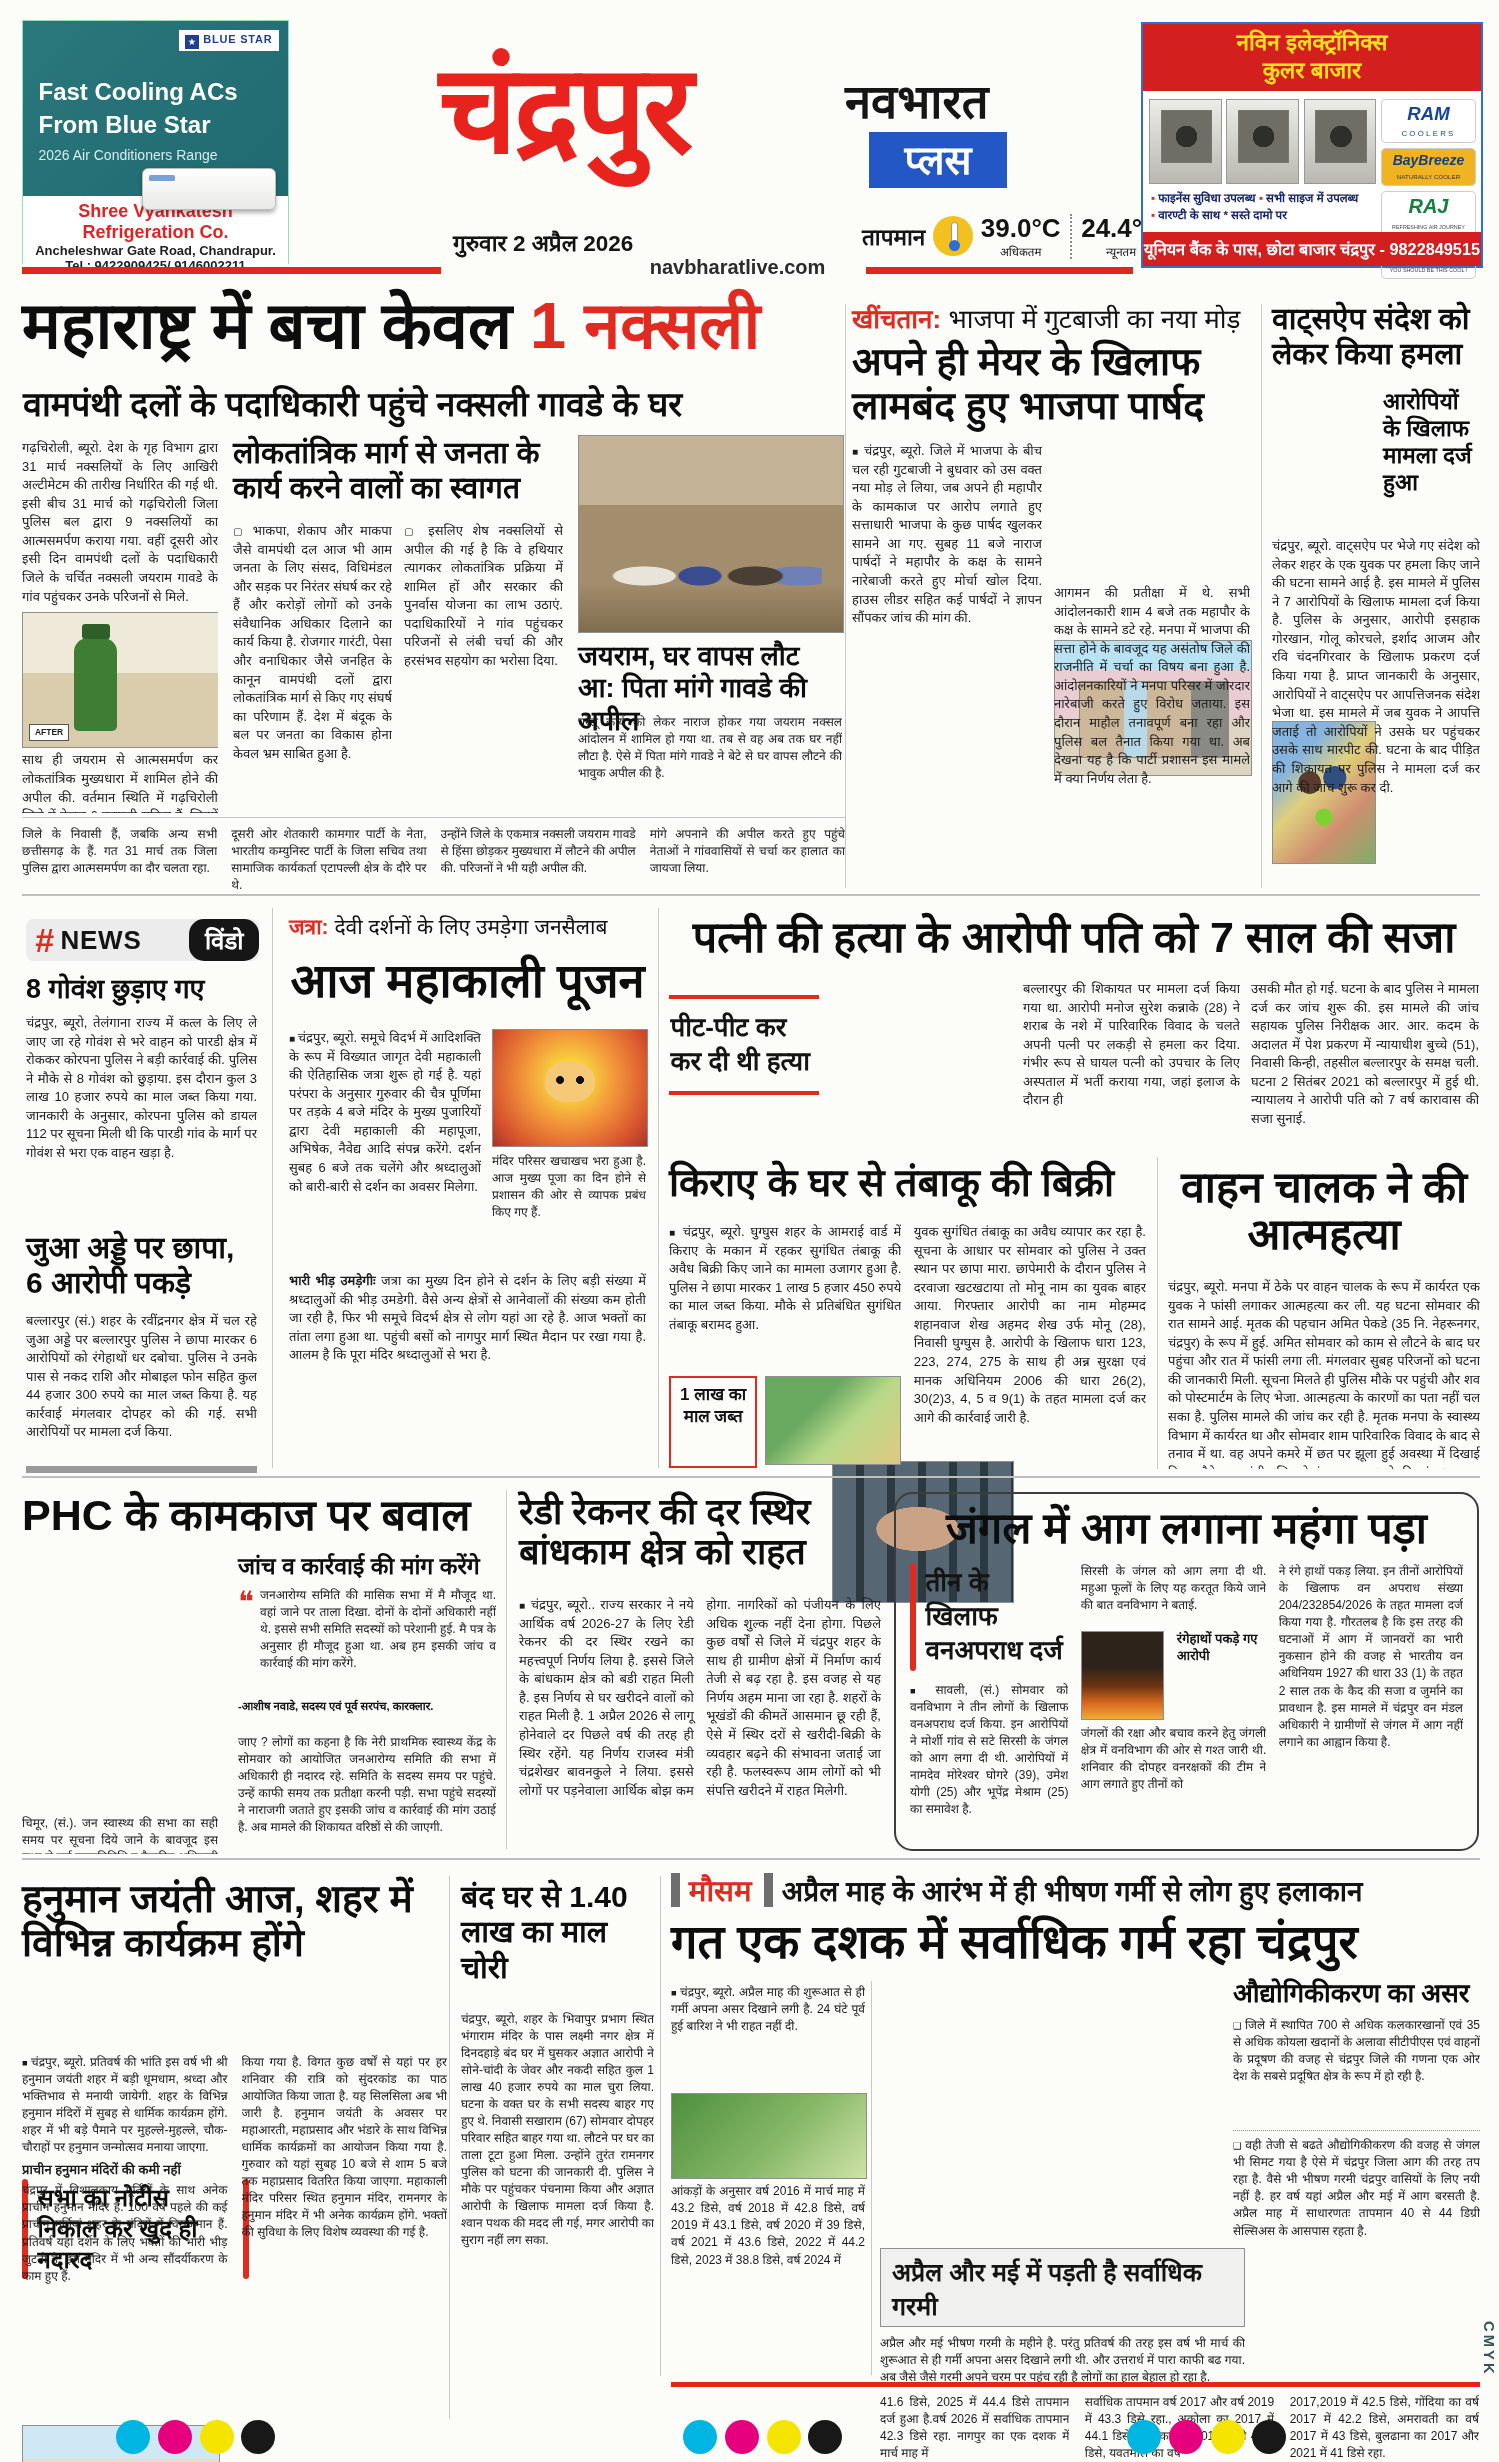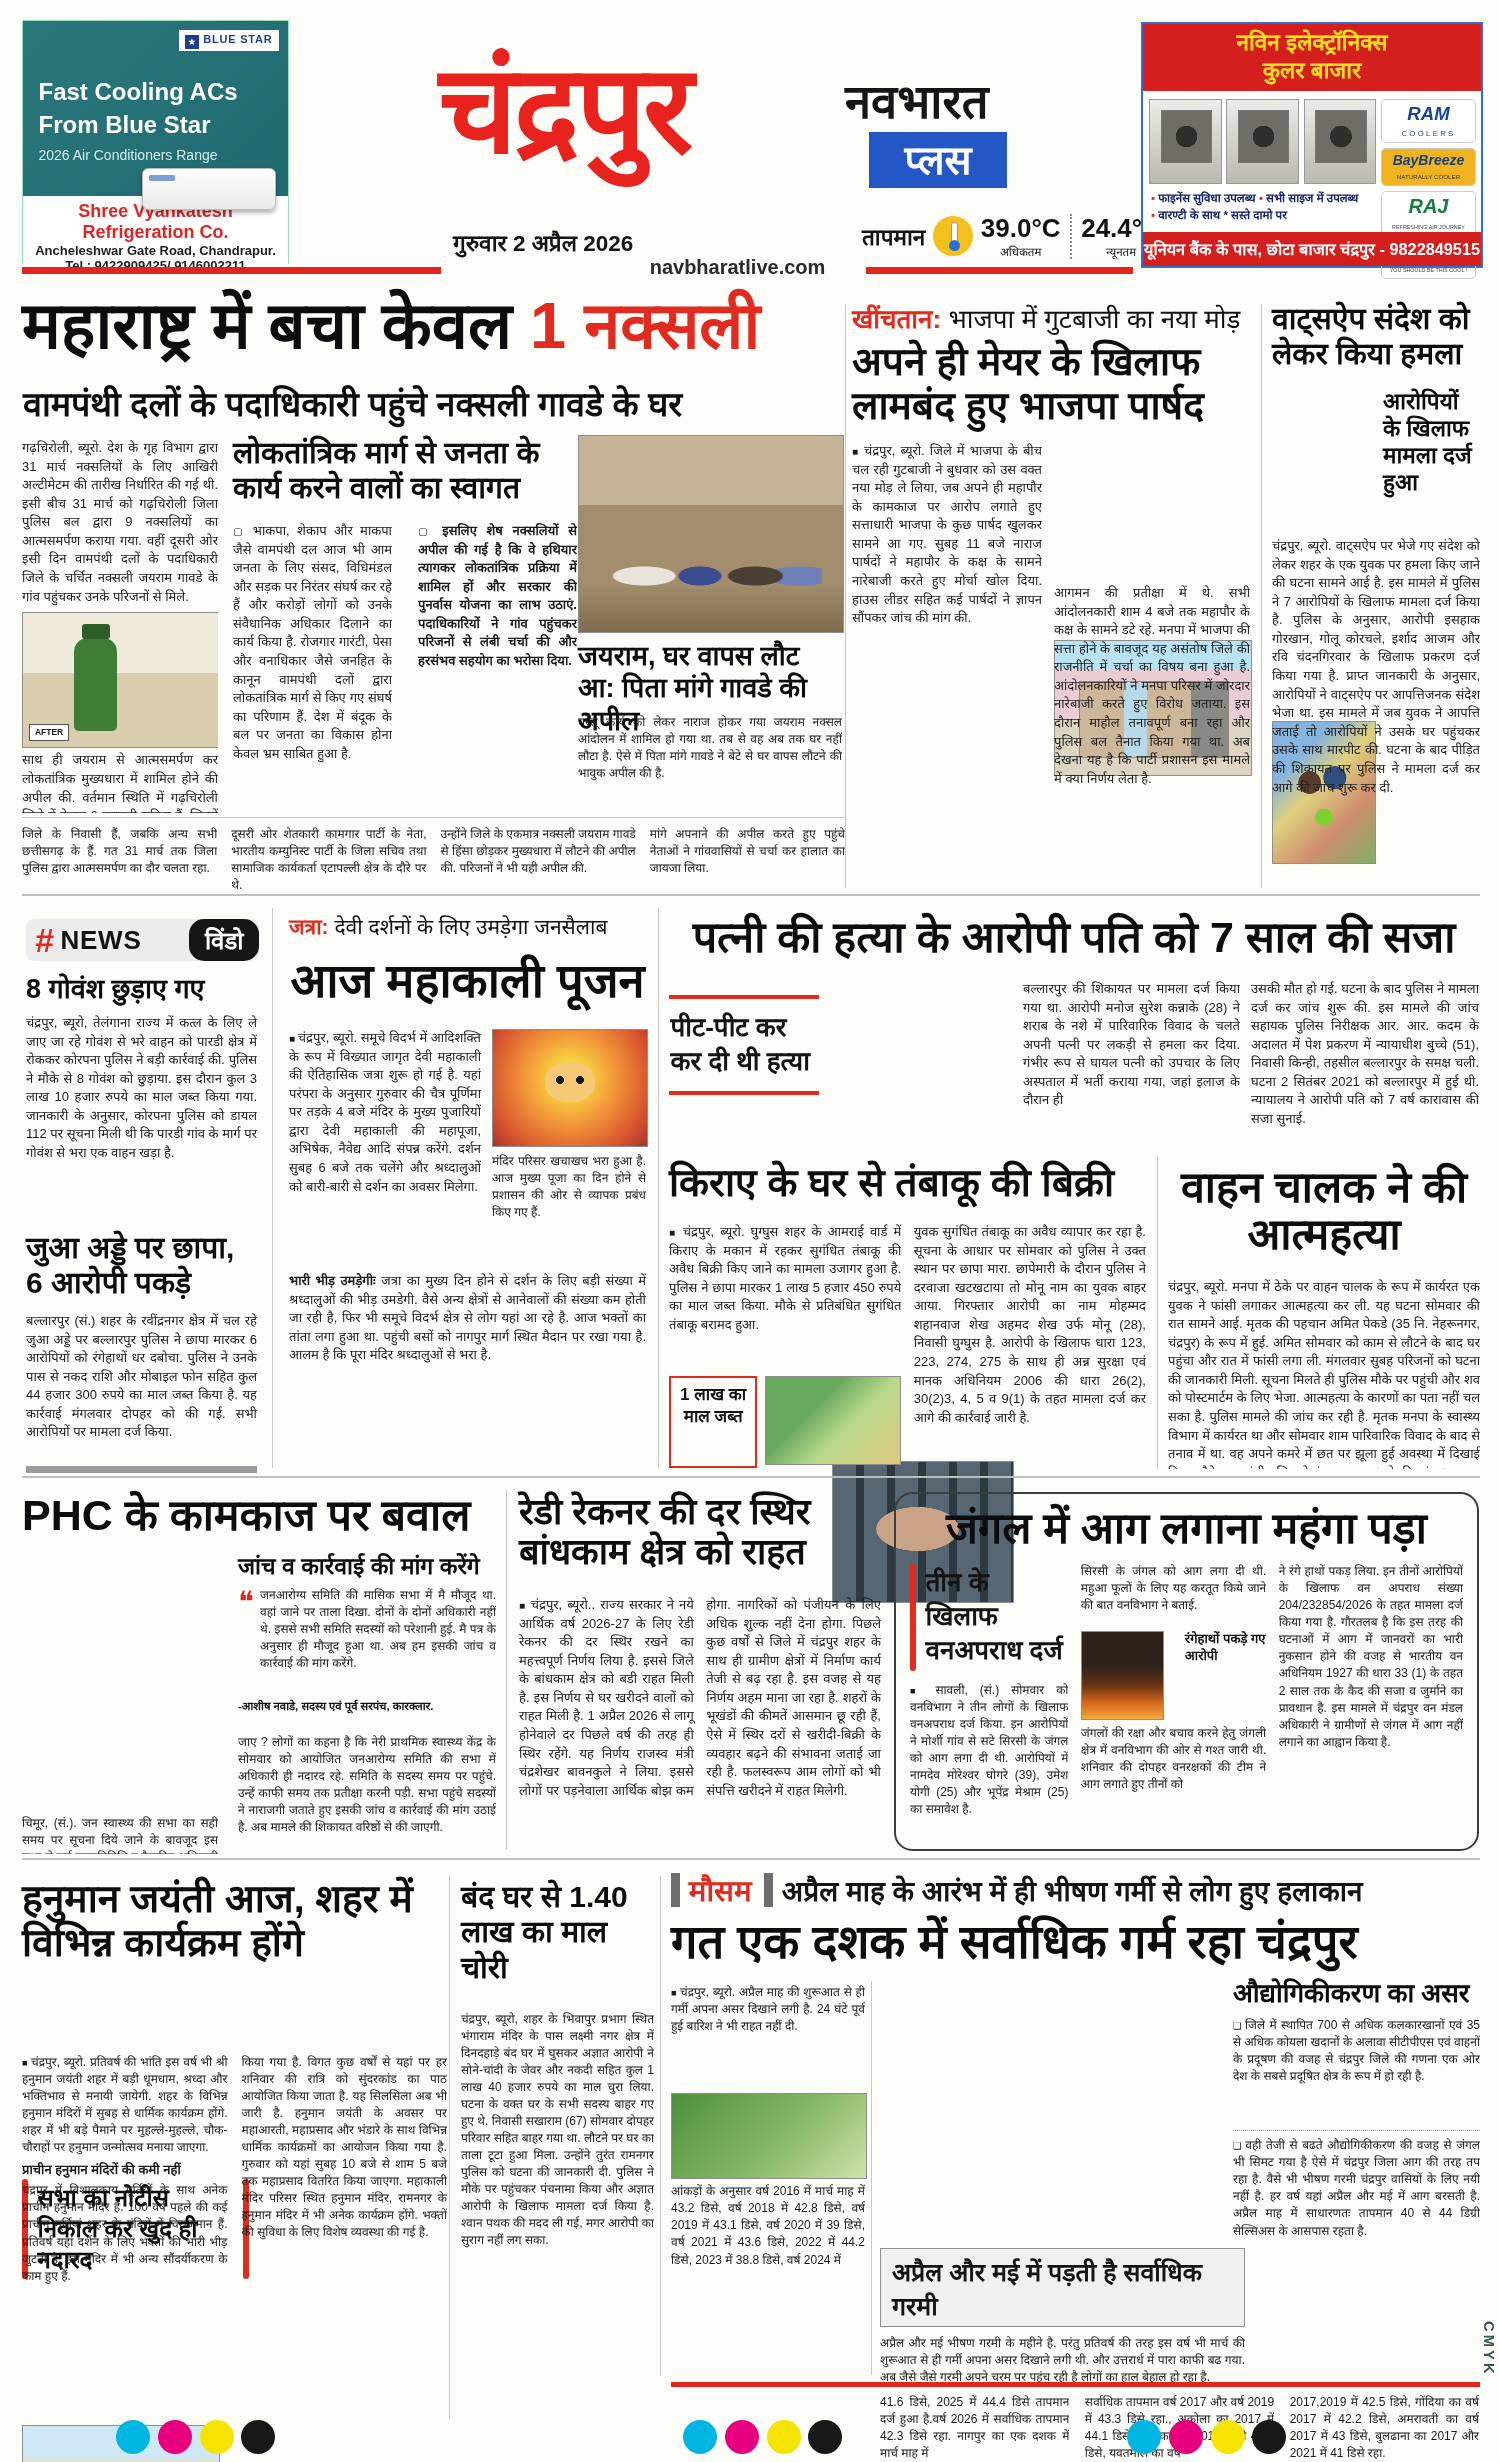--- a/index.html
+++ b/index.html
@@ -169,21 +169,21 @@
       <div class="fig-soldier"></div>
       <div class="after-chip">AFTER</div>
     </div>
     <p style="margin:0;">साथ ही जयराम से आत्मसमर्पण कर लोकतांत्रिक मुख्यधारा में शामिल होने की अपील की. वर्तमान स्थिति में गढ़चिरोली जिले में केवल 6 नक्सली सक्रिय हैं, जिनमें से जयराम गावडे ही एकमात्र गढ़चिरोली जिले का निवासी है.</p>
   </div>
 
   <div class="abs h40" style="left:233px;top:435px;width:334px;">लोकतांत्रिक मार्ग से जनता के कार्य करने वालों का स्वागत</div>
   <div class="abs jt" style="left:233px;top:522px;width:159px;height:279px;">
     <span style="font-size:10px;">▢ </span><span>भाकपा, शेकाप और माकपा जैसे वामपंथी दल आज भी आम जनता के लिए संसद, विधिमंडल और सड़क पर निरंतर संघर्ष कर रहे हैं और करोड़ों लोगों को उनके संवैधानिक अधिकार दिलाने का कार्य किया है. रोजगार गारंटी, पेसा और वनाधिकार जैसे जनहित के कानून वामपंथी दलों द्वारा लोकतांत्रिक मार्ग से किए गए संघर्ष का परिणाम हैं. देश में बंदूक के बल पर जनता का विकास होना केवल भ्रम साबित हुआ है.</span>
   </div>
-  <div class="abs jt" style="left:418px;top:522px;width:159px;height:279px;font-weight:bold;">
+  <div class="abs jt" style="left:404px;top:522px;width:159px;height:279px;">
     <span style="font-size:10px;">▢ </span><span>इसलिए शेष नक्सलियों से अपील की गई है कि वे हथियार त्यागकर लोकतांत्रिक प्रक्रिया में शामिल हों और सरकार की पुनर्वास योजना का लाभ उठाएं. पदाधिकारियों ने गांव पहुंचकर परिजनों से लंबी चर्चा की और हरसंभव सहयोग का भरोसा दिया.</span>
   </div>
 
   <div class="abs ph ph-people" style="left:578px;top:435px;width:264px;height:196px;"></div>
   <div class="abs h36" style="left:578px;top:640px;width:264px;">जयराम, घर वापस लौट आ: पिता मांगे गावडे की अपील</div>
   <div class="abs jt16" style="left:578px;top:714px;width:264px;height:92px;">घरेलू कार्य को लेकर नाराज होकर गया जयराम नक्सल आंदोलन में शामिल हो गया था. तब से वह अब तक घर नहीं लौटा है. ऐसे में पिता मांगे गावडे ने बेटे से घर वापस लौटने की भावुक अपील की है.</div>
 
   <div class="abs" style="left:22px;top:817px;width:823px;border-top:0.8px solid #c8c8c8;padding-top:7.8px;display:flex;gap:14px;">
     <div class="jt16" style="flex:1;">जिले के निवासी हैं, जबकि अन्य सभी छत्तीसगढ़ के हैं. गत 31 मार्च तक जिला पुलिस द्वारा आत्मसमर्पण का दौर चलता रहा.</div>
     <div class="jt16" style="flex:1;">दूसरी ओर शेतकारी कामगार पार्टी के नेता, भारतीय कम्युनिस्ट पार्टी के जिला सचिव तथा सामाजिक कार्यकर्ता एटापल्ली क्षेत्र के दौरे पर थे.</div>
@@ -275,21 +275,21 @@
 
   <div class="abs" style="left:894px;top:1492px;width:585px;height:359px;border:2.3px solid #3d3d3d;border-radius:18.6px;padding:11px 14px;box-sizing:border-box;">
     <div class="h58" style="text-align:center;">जंगल में आग लगाना महंगा पड़ा</div>
     <div style="display:flex;gap:12.4px;margin-top:11px;">
       <div style="width:159px;">
         <div class="qbar-l">तीन के खिलाफ वनअपराध दर्ज</div>
         <div class="jt16" style="margin-top:11px;height:163px;"><span style="font-size:9.3px;">■ </span><span>सावली, (सं.) सोमवार को वनविभाग ने तीन लोगों के खिलाफ वनअपराध दर्ज किया. इन आरोपियों ने मोर्शी गांव से सटे सिरसी के जंगल को आग लगा दी थी. आरोपियों में नामदेव मोरेश्वर घोगरे (39), उमेश योगी (25) और भूपेंद्र मेश्राम (25) का समावेश है.</span></div>
       </div>
       <div style="width:186px;">
         <div class="jt16" style="height:68px;">सिरसी के जंगल को आग लगा दी थी. महुआ फूलों के लिए यह करतूत किये जाने की बात वनविभाग ने बताई.</div>
-        <div style="display:flex;gap:21px;">
+        <div style="display:flex;gap:13px;">
           <div class="ph ph-fire" style="width:81px;height:87px;"></div>
           <div style="flex:1;">
             <div class="bold" style="font-size:13px;line-height:1.3;">रंगेहाथों पकड़े गए आरोपी</div>
           </div>
         </div>
         <div class="jt16" style="margin-top:4.7px;height:85px;">जंगलों की रक्षा और बचाव करने हेतु जंगली क्षेत्र में वनविभाग की ओर से गश्त जारी थी. शनिवार की दोपहर वनरक्षकों की टीम ने आग लगाते हुए तीनों को</div>
       </div>
       <div class="jt16" style="width:185px;height:256px;">ने रंगे हाथों पकड़ लिया. इन तीनों आरोपियों के खिलाफ वन अपराध संख्या 204/232854/2026 के तहत मामला दर्ज किया गया है. गौरतलब है कि इस तरह की घटनाओं में आग में जानवरों का भारी नुकसान होने की वजह से भारतीय वन अधिनियम 1927 की धारा 33 (1) के तहत 2 साल तक के कैद की सजा व जुर्माने का प्रावधान है. इस मामले में चंद्रपुर वन मंडल अधिकारी ने ग्रामीणों से जंगल में आग नहीं लगाने का आह्वान किया है.</div>
     </div>
   </div>

